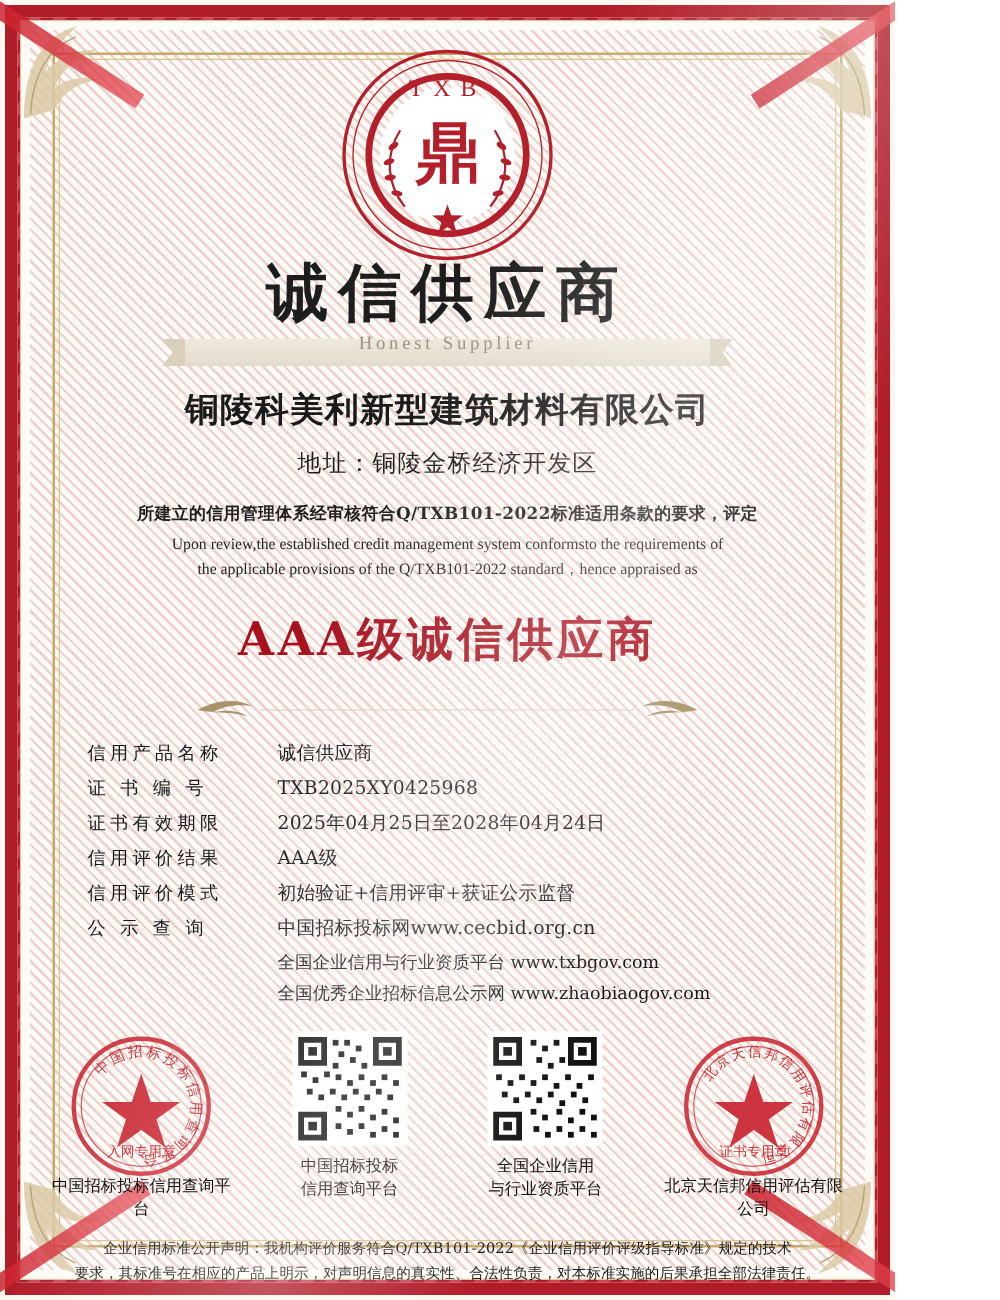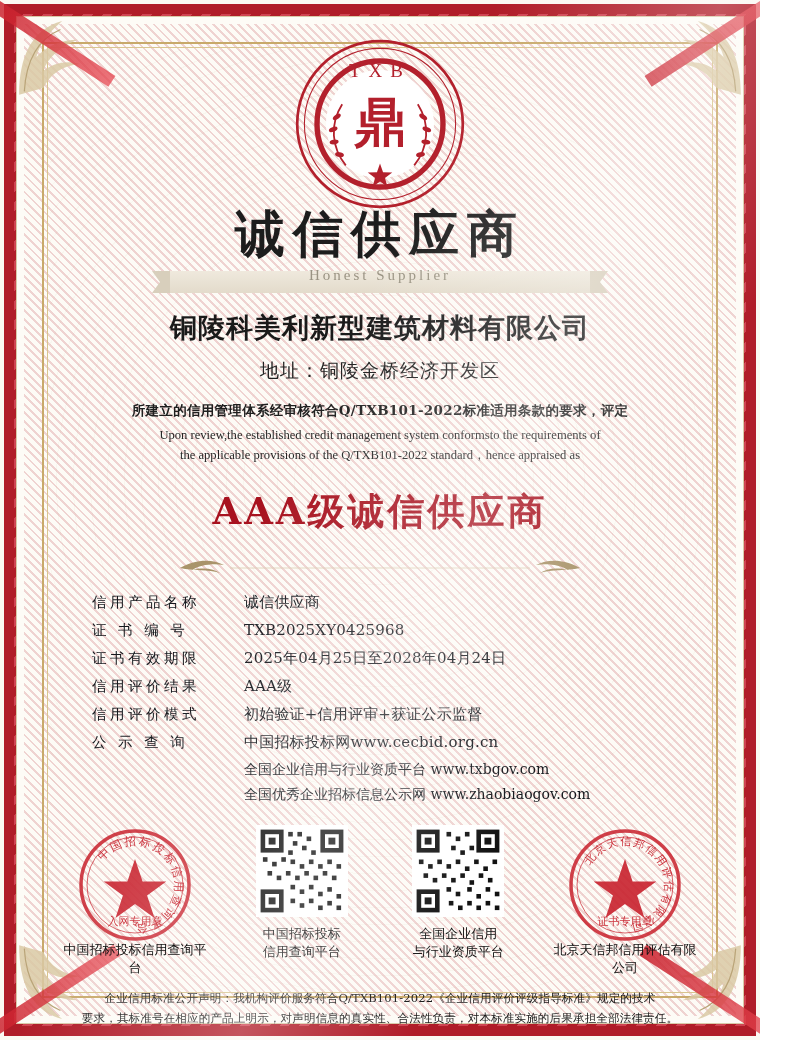--- a/index.html
+++ b/index.html
@@ -13,21 +13,20 @@
     font-family: "Liberation Serif", serif;
     overflow: hidden;
   }
 
   #certificate {
     position: relative;
     width: 716px;
     height: 1040px;
     background: #fbf8f2;
     overflow: hidden;
-    padding-left: 44px;
   }
 
   
   .border-outer {
     position: absolute;
     left: 4px; top: 4px; right: 4px; bottom: 4px;
     border: 10px solid #b01c28;
     box-sizing: border-box;
     background:
       repeating-linear-gradient(135deg,

